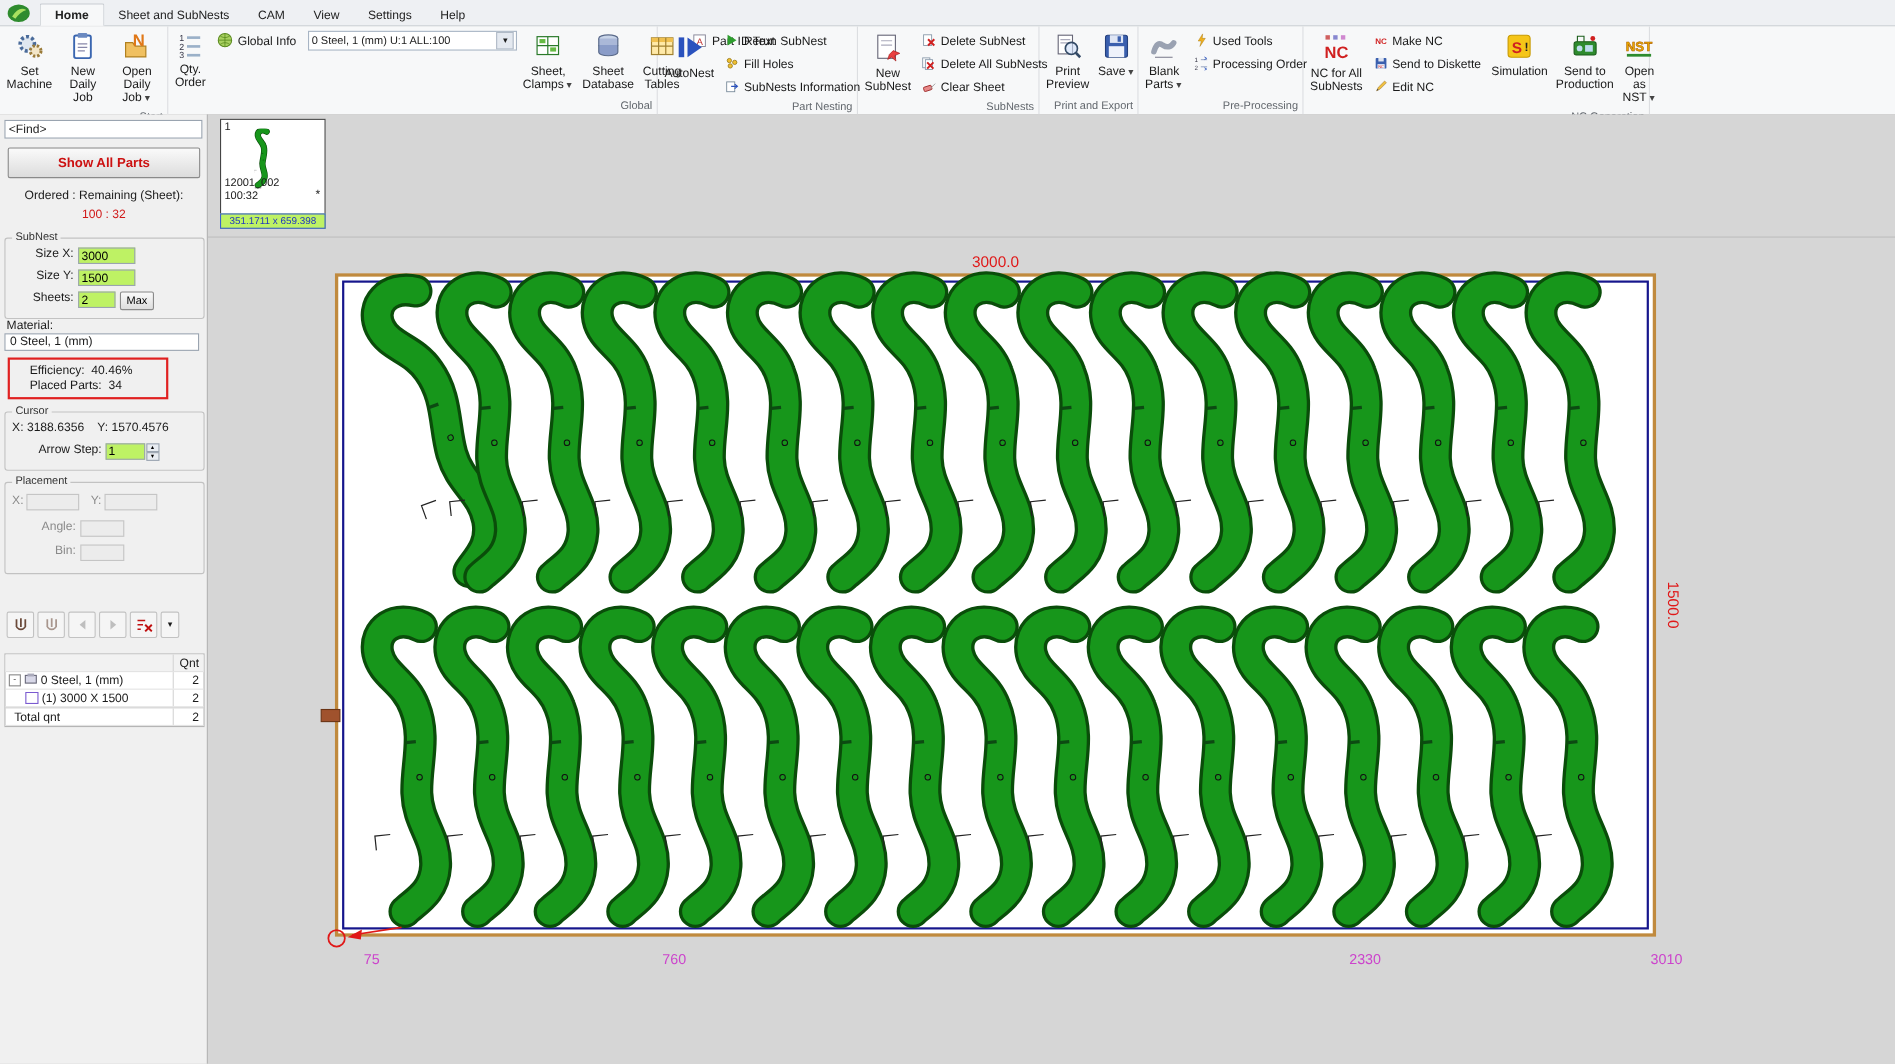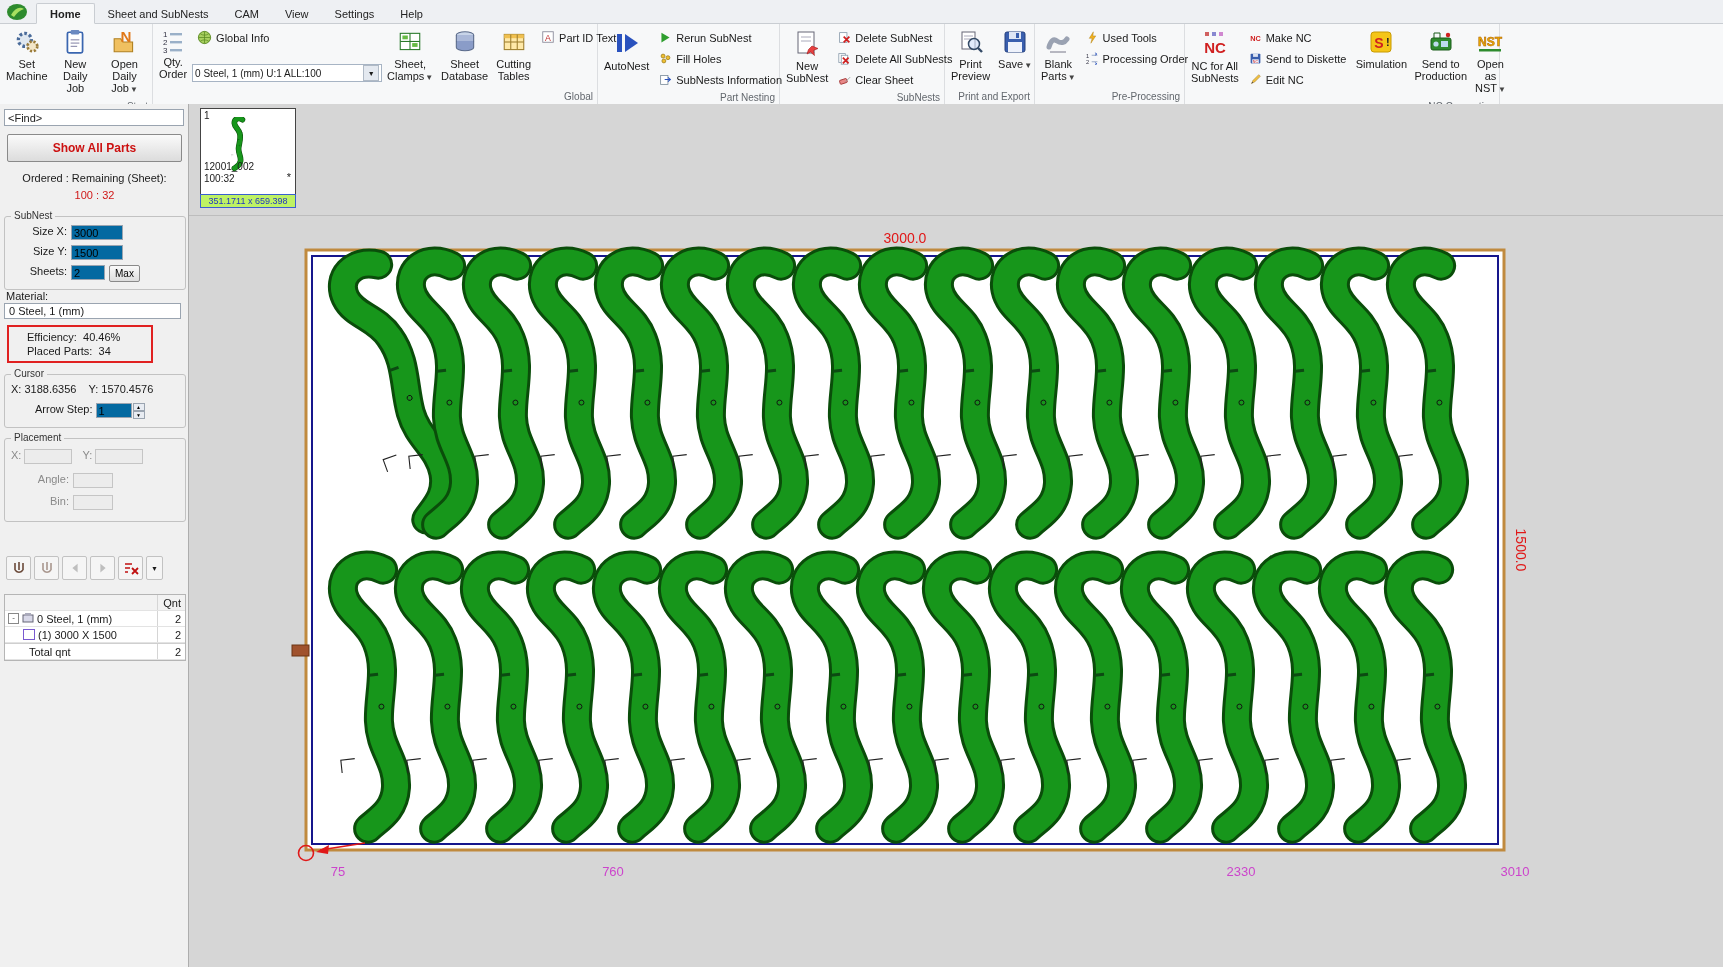--- a/index.html
+++ b/index.html
@@ -38,21 +38,21 @@
         background:#fff;font-size:11px;padding:0 3px;box-sizing:border-box;color:#222;font-family:"Liberation Sans",sans-serif}
   .showall{position:absolute;left:7px;top:30px;width:175px;height:28px;
            background:linear-gradient(#fafafa,#dcdcdc);border:1px solid #8a8a8a;border-radius:2px;
            color:#cc1111;font-weight:bold;font-size:12px;cursor:default}
   .ordlbl{position:absolute;left:0;top:68px;width:189px;text-align:center;font-size:11px}
   .ordval{position:absolute;left:0;top:85px;width:189px;text-align:center;color:#d01818;font-size:11px}
   .grp{position:absolute;border:1px solid #c2c2c2;border-radius:3px}
   .grp .legend{position:absolute;top:-7px;left:6px;background:#f0f0f0;padding:0 3px;font-size:10px;color:#333}
   .frow{position:absolute;height:17px;display:flex;}
   .flabel{width:58px;text-align:right;padding-right:4px;font-size:11px}
-  .tinput{height:15px;border:1px solid #9aa4b0;background:#0369a1;font-size:11px;padding:0 2px;
+  .tinput{height:15px;border:1px solid #9aa4b0;background:#bef264;font-size:11px;padding:0 2px;
           box-sizing:border-box;font-family:"Liberation Sans",sans-serif}
   .tinput:disabled{background:#ececec;border-color:#c5c5c5}
   .maxbtn{height:17px;font-size:10px;background:linear-gradient(#fafafa,#ddd);border:1px solid #8a8a8a;
           border-radius:2px;padding:0 5px;margin-left:4px}
   .matlbl{position:absolute;left:6px;top:186px;font-size:11px}
   .matbox{position:absolute;left:4px;top:199px;width:177px;height:16px;background:#fff;
           border:1px solid #9aa4b0;font-size:11px;padding:1px 4px;box-sizing:border-box}
   .effbox{position:absolute;left:7px;top:221px;width:146px;height:38px;border:2px solid #e02020;
           display:flex;flex-direction:column;justify-content:center;padding-left:18px;box-sizing:border-box;gap:2px}
   .effrow{font-size:11px}
@@ -141,21 +141,21 @@
         <span><svg width="24" height="24" viewBox="0 0 24 24">
               <text x="2" y="8" font-size="8" fill="#334" font-family="Liberation Sans,sans-serif">1</text>
               <text x="2" y="16" font-size="8" fill="#334" font-family="Liberation Sans,sans-serif">2</text>
               <text x="2" y="24" font-size="8" fill="#334" font-family="Liberation Sans,sans-serif">3</text>
               <rect x="9" y="4" width="12" height="2.4" fill="#9ab0c8"></rect>
               <rect x="9" y="12" width="12" height="2.4" fill="#9ab0c8"></rect>
               <rect x="9" y="20" width="12" height="2.4" fill="#9ab0c8"></rect>
             </svg></span>
         <span class="lbl">Qty. Order</span>
       </div>
-      <div style="display:flex;flex-direction:column;gap:16px;padding-top:2px">
+      <div style="display:flex;flex-direction:row;gap:6px;padding-top:2px">
         <div class="smallbtn">
           <span><svg width="15" height="15" viewBox="0 0 16 16">
                 <circle cx="8" cy="8" r="6.5" fill="#a8d060" stroke="#5a8a20"></circle>
                 <path d="M1.5 8 h13 M8 1.5 v13 M3.5 4 c3 2 6 2 9 0 M3.5 12 c3 -2 6 -2 9 0" stroke="#5a8a20" fill="none" stroke-width="0.8"></path>
               </svg></span>
           <span>Global Info</span>
         </div>
         <div class="combo">
           <span class="ctext">0  Steel, 1 (mm)   U:1 ALL:100</span>
           <span class="cbtn">▼</span>
@@ -513,21 +513,21 @@
       <span class="tq">2</span>
     </div>
     <div class="trow">
       <span class="tl" style="padding-left:18px">
         <span class="sheeticon"></span>
         <span>(1) 3000 X 1500</span>
       </span>
       <span class="tq">2</span>
     </div>
     <div class="trow" style="border-top:1px solid #cfcfcf">
-      <span class="tl" style="padding-left:24px">
+      <span class="tl" style="padding-left:8px">
         <span>Total qnt</span>
       </span>
       <span class="tq">2</span>
     </div>
   </div>
 </div>
 
 <div class="main">
   <div class="stripline"></div>
 

